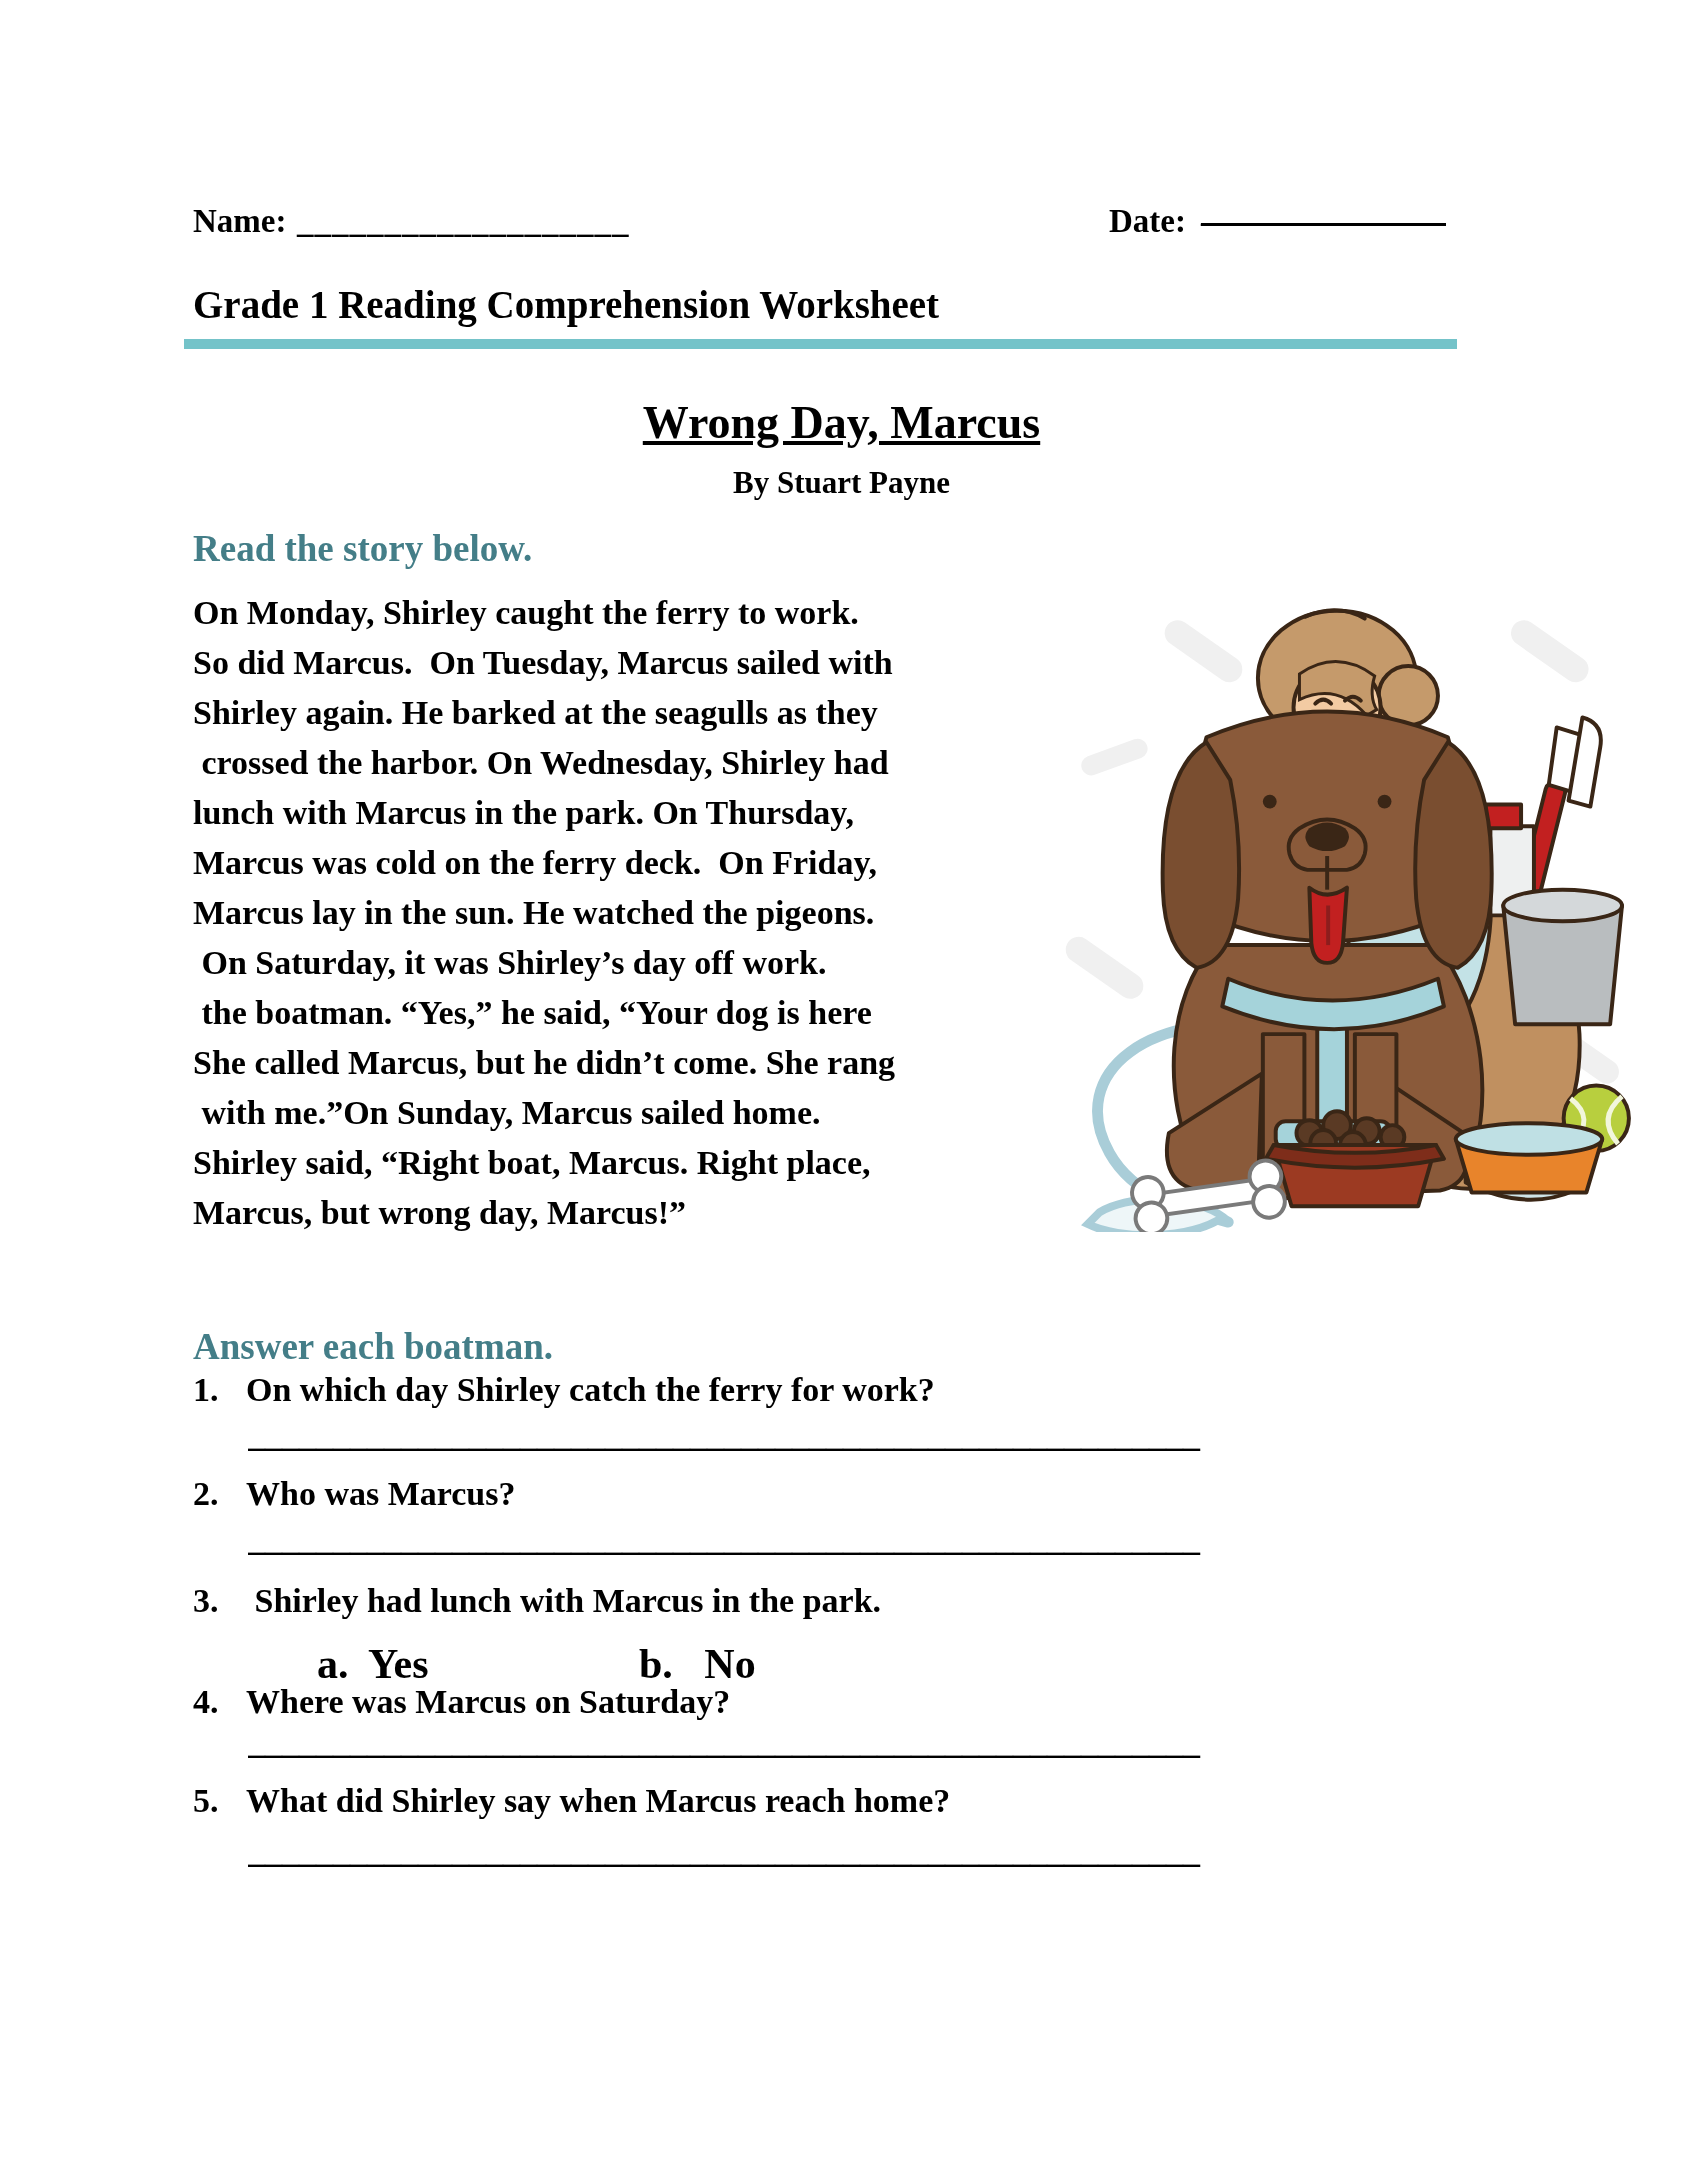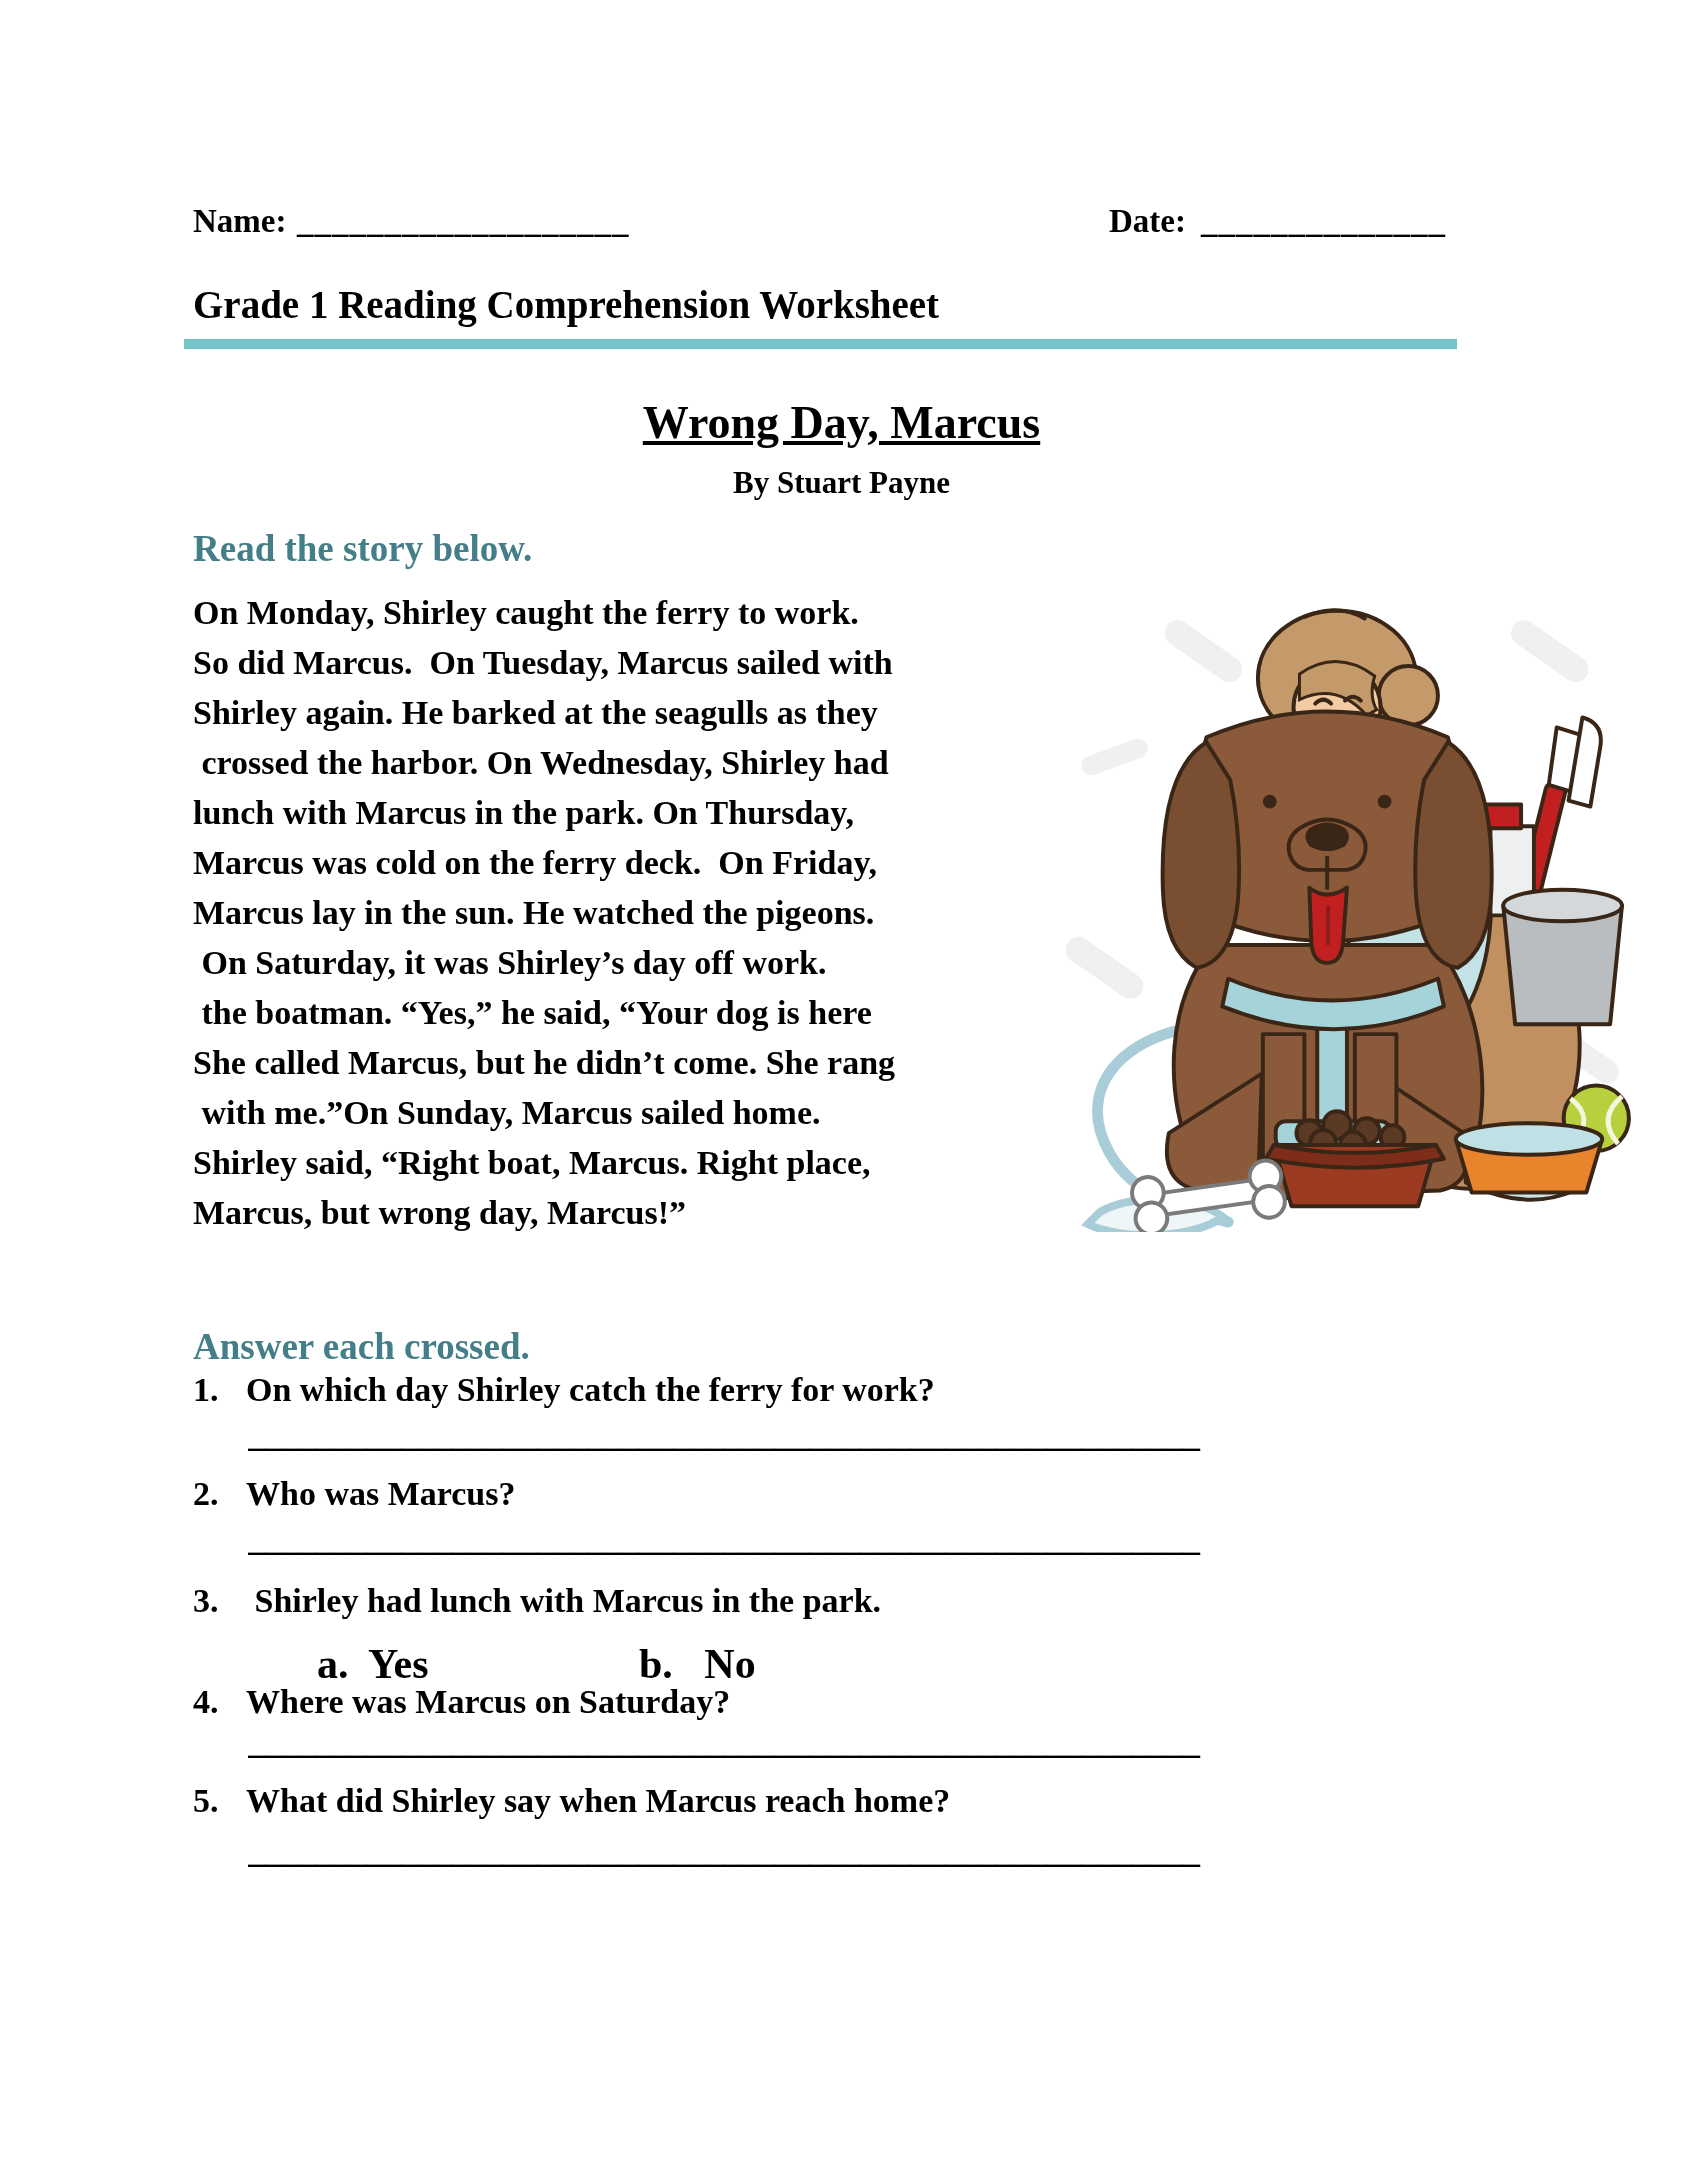--- a/index.html
+++ b/index.html
@@ -29,21 +29,21 @@
   svg .ln{stroke:#3a2616;stroke-width:4;stroke-linejoin:round;stroke-linecap:round;}
 </style>
 </head>
 <body>
 
 <div class="page">
 
   <span class="abs name-label" style="left:193px;top:203px;">Name:</span>
   <span class="abs blank" style="left:297px;top:203px;">___________________</span>
   <span class="abs date-label" style="left:1109px;top:203px;">Date:</span>
-  <span class="abs blank" style="left:1201px;top:203px;">______________</span>
+  <span class="abs blank" style="left:1201px;top:192px;text-decoration:underline;">______________</span>
 
   <div class="abs ws-title" style="left:193px;top:282px;">Grade 1 Reading Comprehension Worksheet</div>
   <div class="abs teal-rule" style="left:184px;top:339px;width:1273px;height:10px;"></div>
 
   <div class="abs story-title" style="top:396px;">Wrong Day, Marcus</div>
   <div class="abs byline" style="top:465px;">By Stuart Payne</div>
 
   <div class="abs section-heading" style="left:193px;top:527px;">Read the story below.</div>
 
   <div class="abs" style="left:193px;top:588px;width:861px;">
@@ -162,21 +162,21 @@
 
     <g transform="rotate(-8 170 625)">
       <rect x="110" y="614" width="120" height="22" fill="#ffffff" stroke="#7a7a7a" stroke-width="4"></rect>
       <circle cx="110" cy="612" r="16" fill="#ffffff" stroke="#7a7a7a" stroke-width="4"></circle>
       <circle cx="110" cy="638" r="16" fill="#ffffff" stroke="#7a7a7a" stroke-width="4"></circle>
       <circle cx="230" cy="612" r="16" fill="#ffffff" stroke="#7a7a7a" stroke-width="4"></circle>
       <circle cx="230" cy="638" r="16" fill="#ffffff" stroke="#7a7a7a" stroke-width="4"></circle>
     </g>
   </svg>
 
-  <div class="abs section-heading" style="left:193px;top:1325px;">Answer each crossed.</div>
+  <div class="abs section-heading" style="left:193px;top:1325px;">Answer each boatman.</div>
 
   <span class="abs q-num" style="left:193px;top:1371px;">1.</span>
   <span class="abs q-text" style="left:246px;top:1371px;">On which day Shirley catch the ferry for work?</span>
   <div class="abs answer-line" style="left:248px;top:1416px;">________________________________________________________</div>
 
   <span class="abs q-num" style="left:193px;top:1475px;">2.</span>
   <span class="abs q-text" style="left:246px;top:1475px;">Who was Marcus?</span>
   <div class="abs answer-line" style="left:248px;top:1520px;">________________________________________________________</div>
 
   <span class="abs q-num" style="left:193px;top:1582px;">3.</span>

